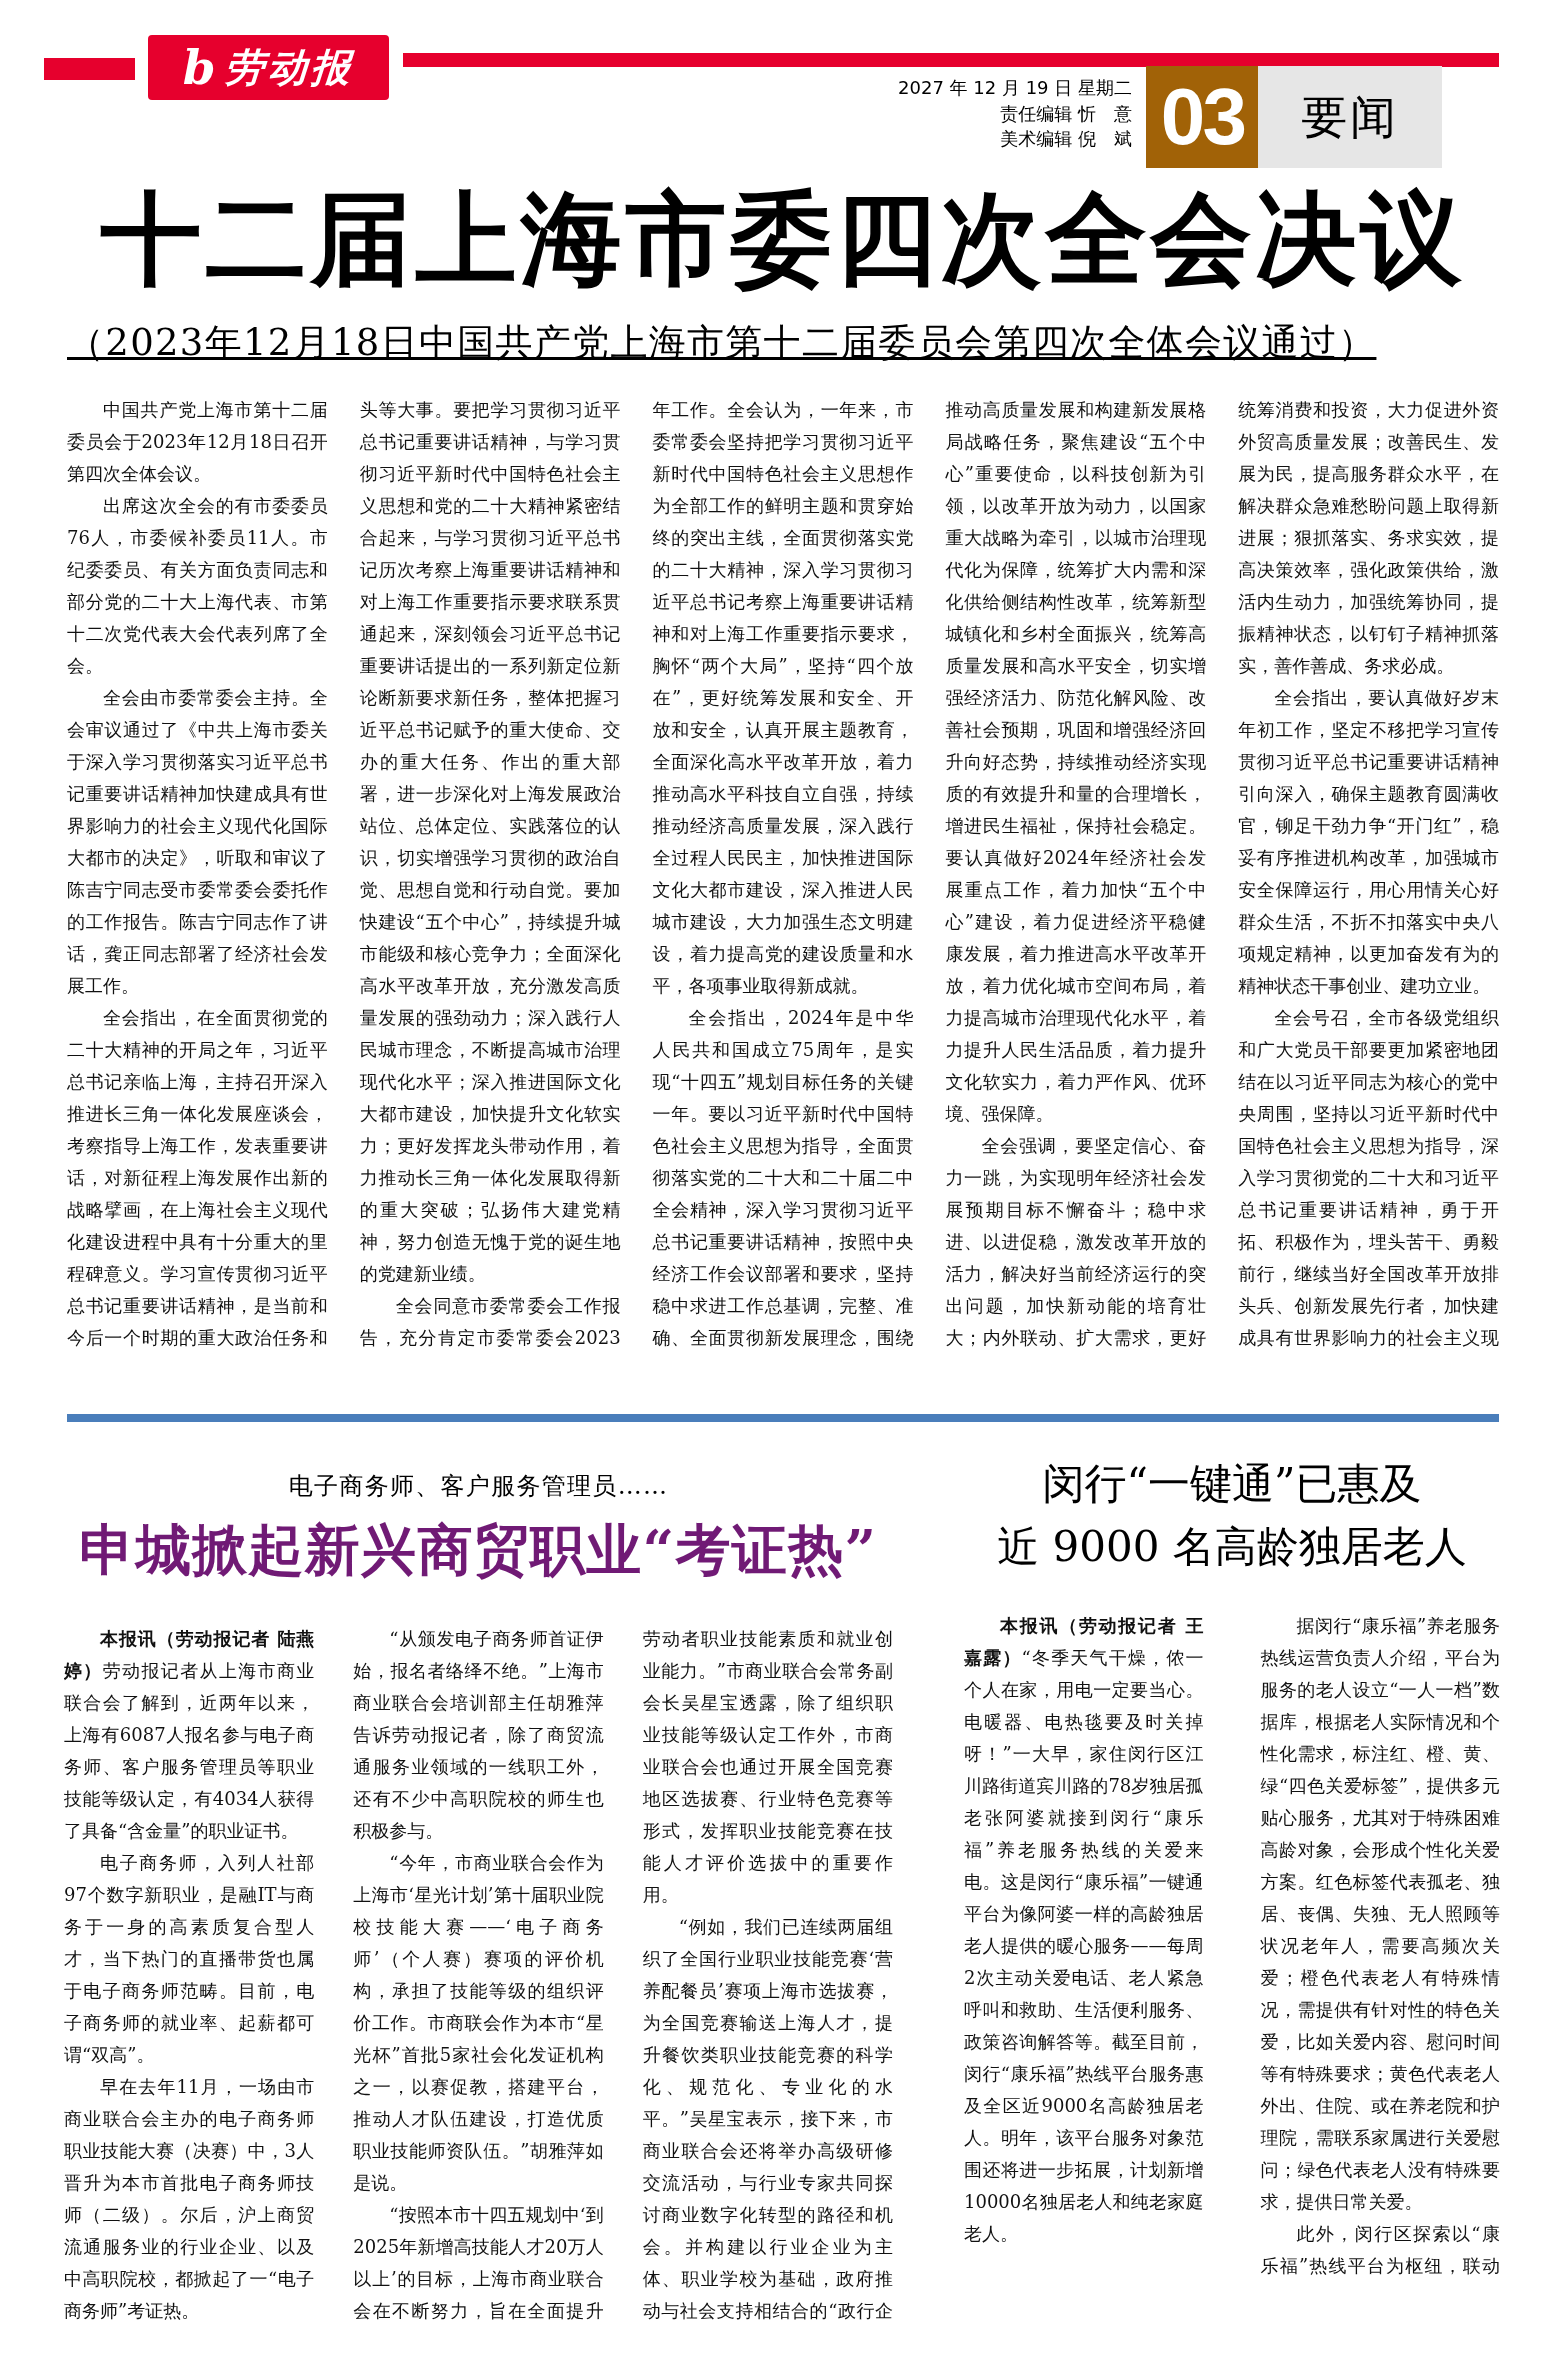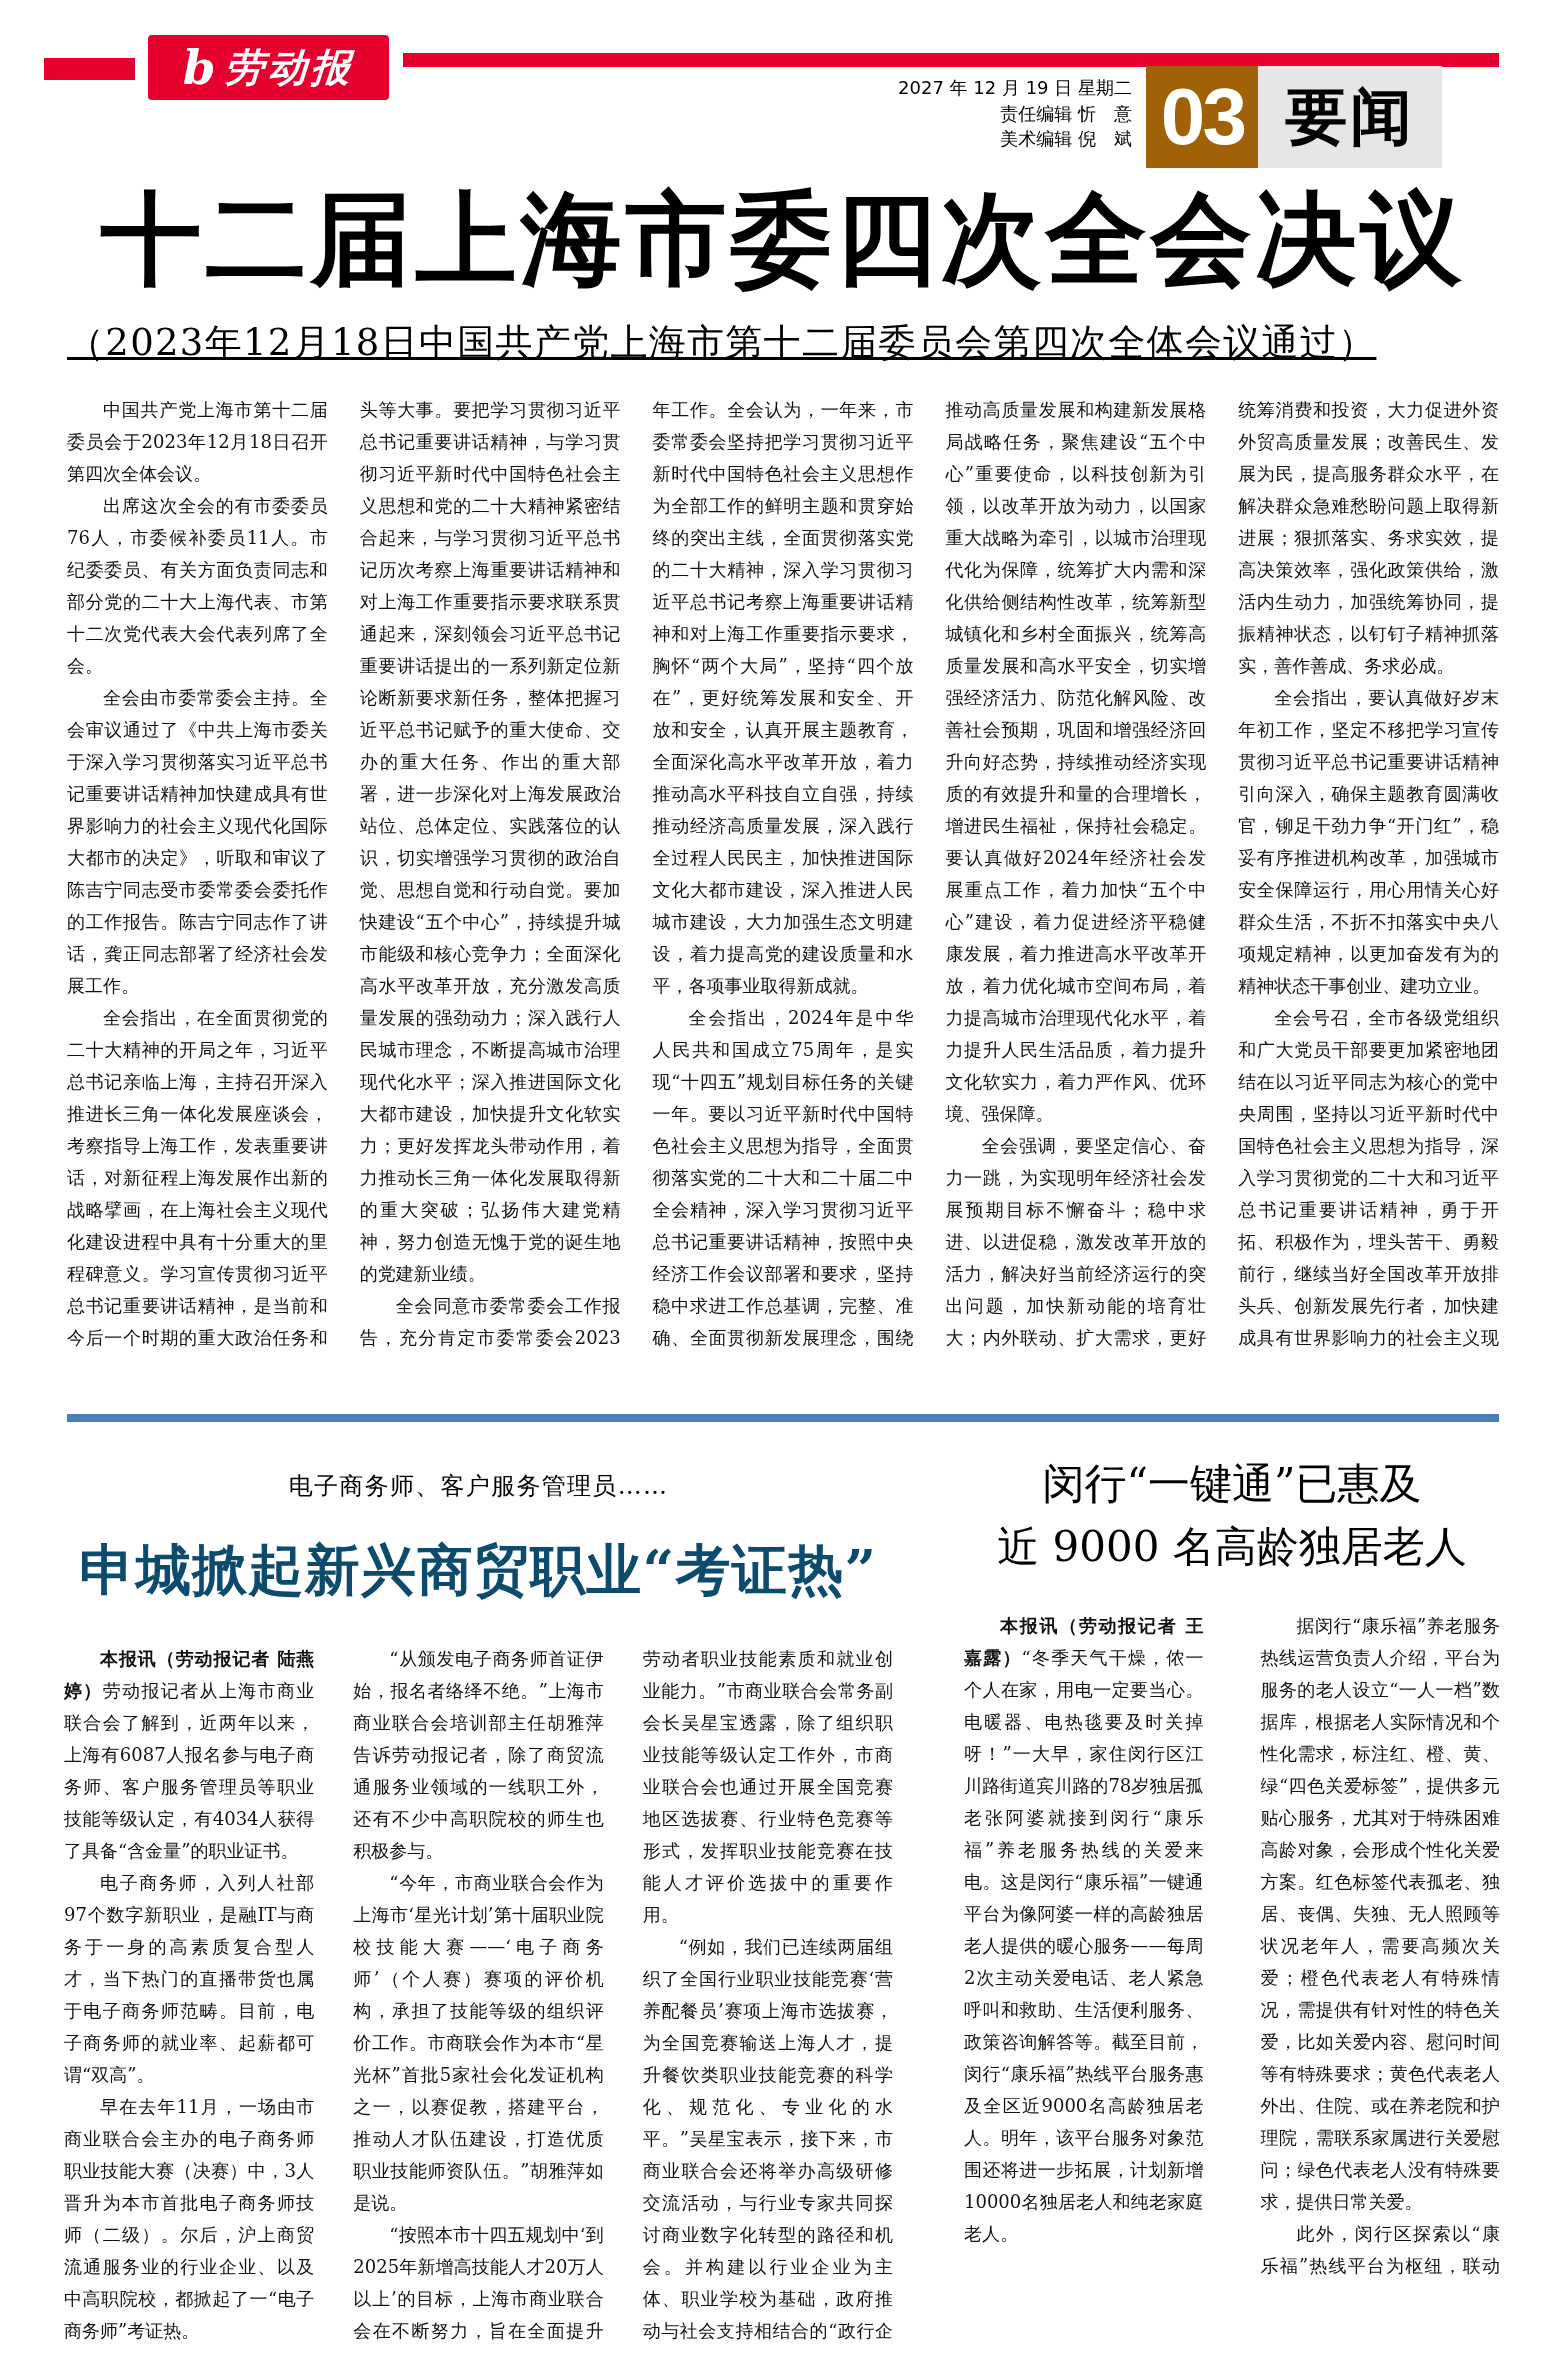--- a/index.html
+++ b/index.html
@@ -16,37 +16,37 @@
              transform:skewX(-4deg);}
   .bar-right{left:403px;top:53px;width:1096px;height:13.5px;}
   .date-block{position:absolute;top:75px;right:435px;width:377px;text-align:right;
               font-size:18px;line-height:25.6px;font-family:"DejaVu Sans",sans-serif;color:#000;}
   .pagenum-box{position:absolute;left:1146px;top:66px;width:113px;height:102px;background:#a16207;
                display:flex;align-items:center;justify-content:center;}
   .pagenum{color:#ffffff;font-size:80px;font-weight:bold;font-family:"Liberation Sans",sans-serif;
            letter-spacing:-2.7px;line-height:1;}
   .section-box{position:absolute;left:1258px;top:66px;width:184px;height:102px;background:#e6e6e6;
                display:flex;align-items:center;justify-content:center;}
-  .section-name{color:#000;font-size:62px;font-weight:bold;line-height:1;letter-spacing:2.7px;}
+  .section-name{color:#000;font-size:46px;font-weight:normal;line-height:1;letter-spacing:2.7px;}
   
   .main-headline{position:absolute;left:67px;top:183px;width:1432px;text-align:center;
                  font-size:101px;font-weight:bold;letter-spacing:4px;line-height:1.1;color:#000;}
   .main-subtitle{position:absolute;left:67px;top:318px;width:1432px;text-align:left;
                  font-size:37px;letter-spacing:1.3px;color:#000;text-decoration:underline;}
   .main-body{position:absolute;left:67px;top:394px;width:1432px;height:970px;
              column-count:5;column-gap:32px;column-fill:auto;overflow:hidden;
              font-size:18px;line-height:32px;text-align:justify;}
   .main-body p,.art-body p{margin:0;text-indent:2em;}
   
   .blue-divider{position:absolute;left:67px;top:1414px;width:1432px;height:8px;background:#4a7ebb;}
   
   .left-article{position:absolute;left:64px;top:1462px;width:829px;}
   .kicker{text-align:center;font-size:24px;letter-spacing:1.3px;color:#000;margin-top:8px;}
-  .left-headline{text-align:center;font-size:55px;font-weight:bold;letter-spacing:1.3px;color:#0c4a6e;
-                 margin-top:36px;line-height:1.15;}
+  .left-headline{text-align:center;font-size:55px;font-weight:bold;letter-spacing:1.3px;color:#701a75;
+                 margin-top:16px;line-height:1.15;}
   .left-body{margin-top:42px;height:724px;column-count:3;column-gap:39px;column-fill:auto;
              overflow:hidden;font-size:18px;line-height:32px;text-align:justify;}
   
   .right-article{position:absolute;left:964px;top:1452px;width:536px;}
   .right-headline{text-align:center;font-size:42px;font-weight:normal;line-height:1.5;color:#000;}
   .right-subhead{text-align:center;font-size:30px;color:#000;margin-top:19px;}
   .right-body{margin-top:32px;height:697px;column-count:2;column-gap:57px;column-fill:auto;
               overflow:hidden;font-size:18px;line-height:32px;text-align:justify;}
   .lead-in{font-weight:bold;}
 </style>

